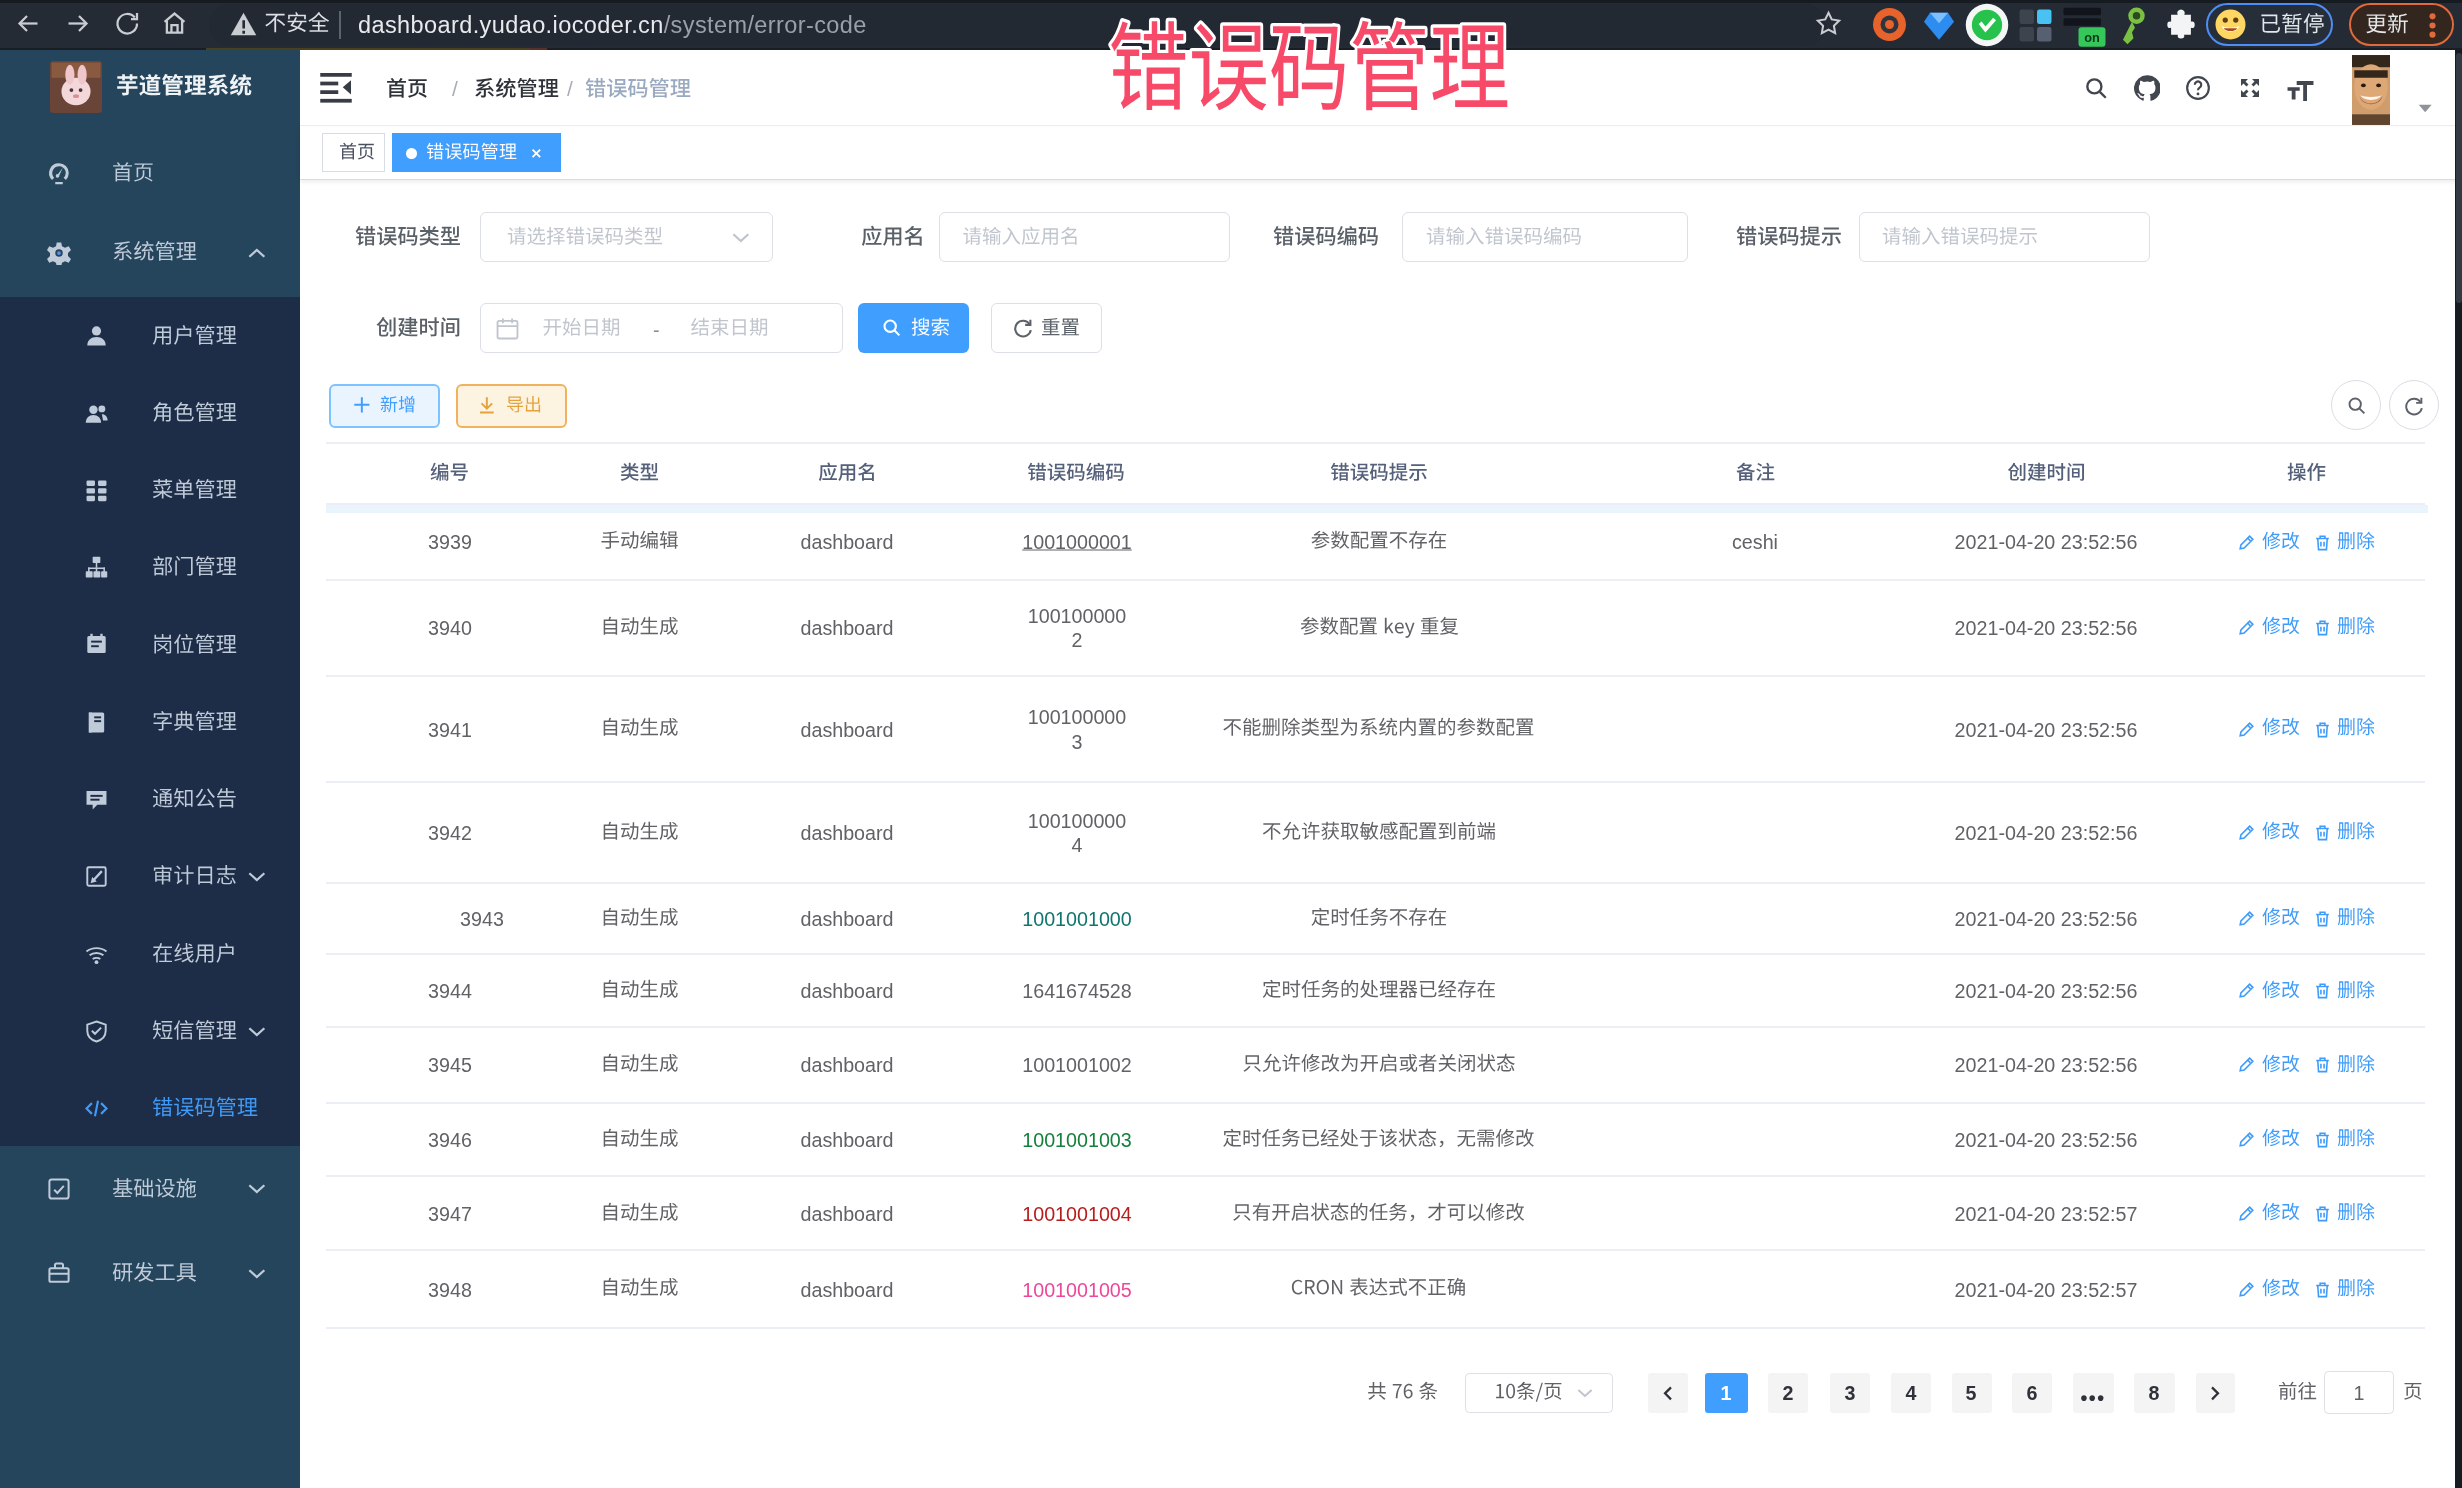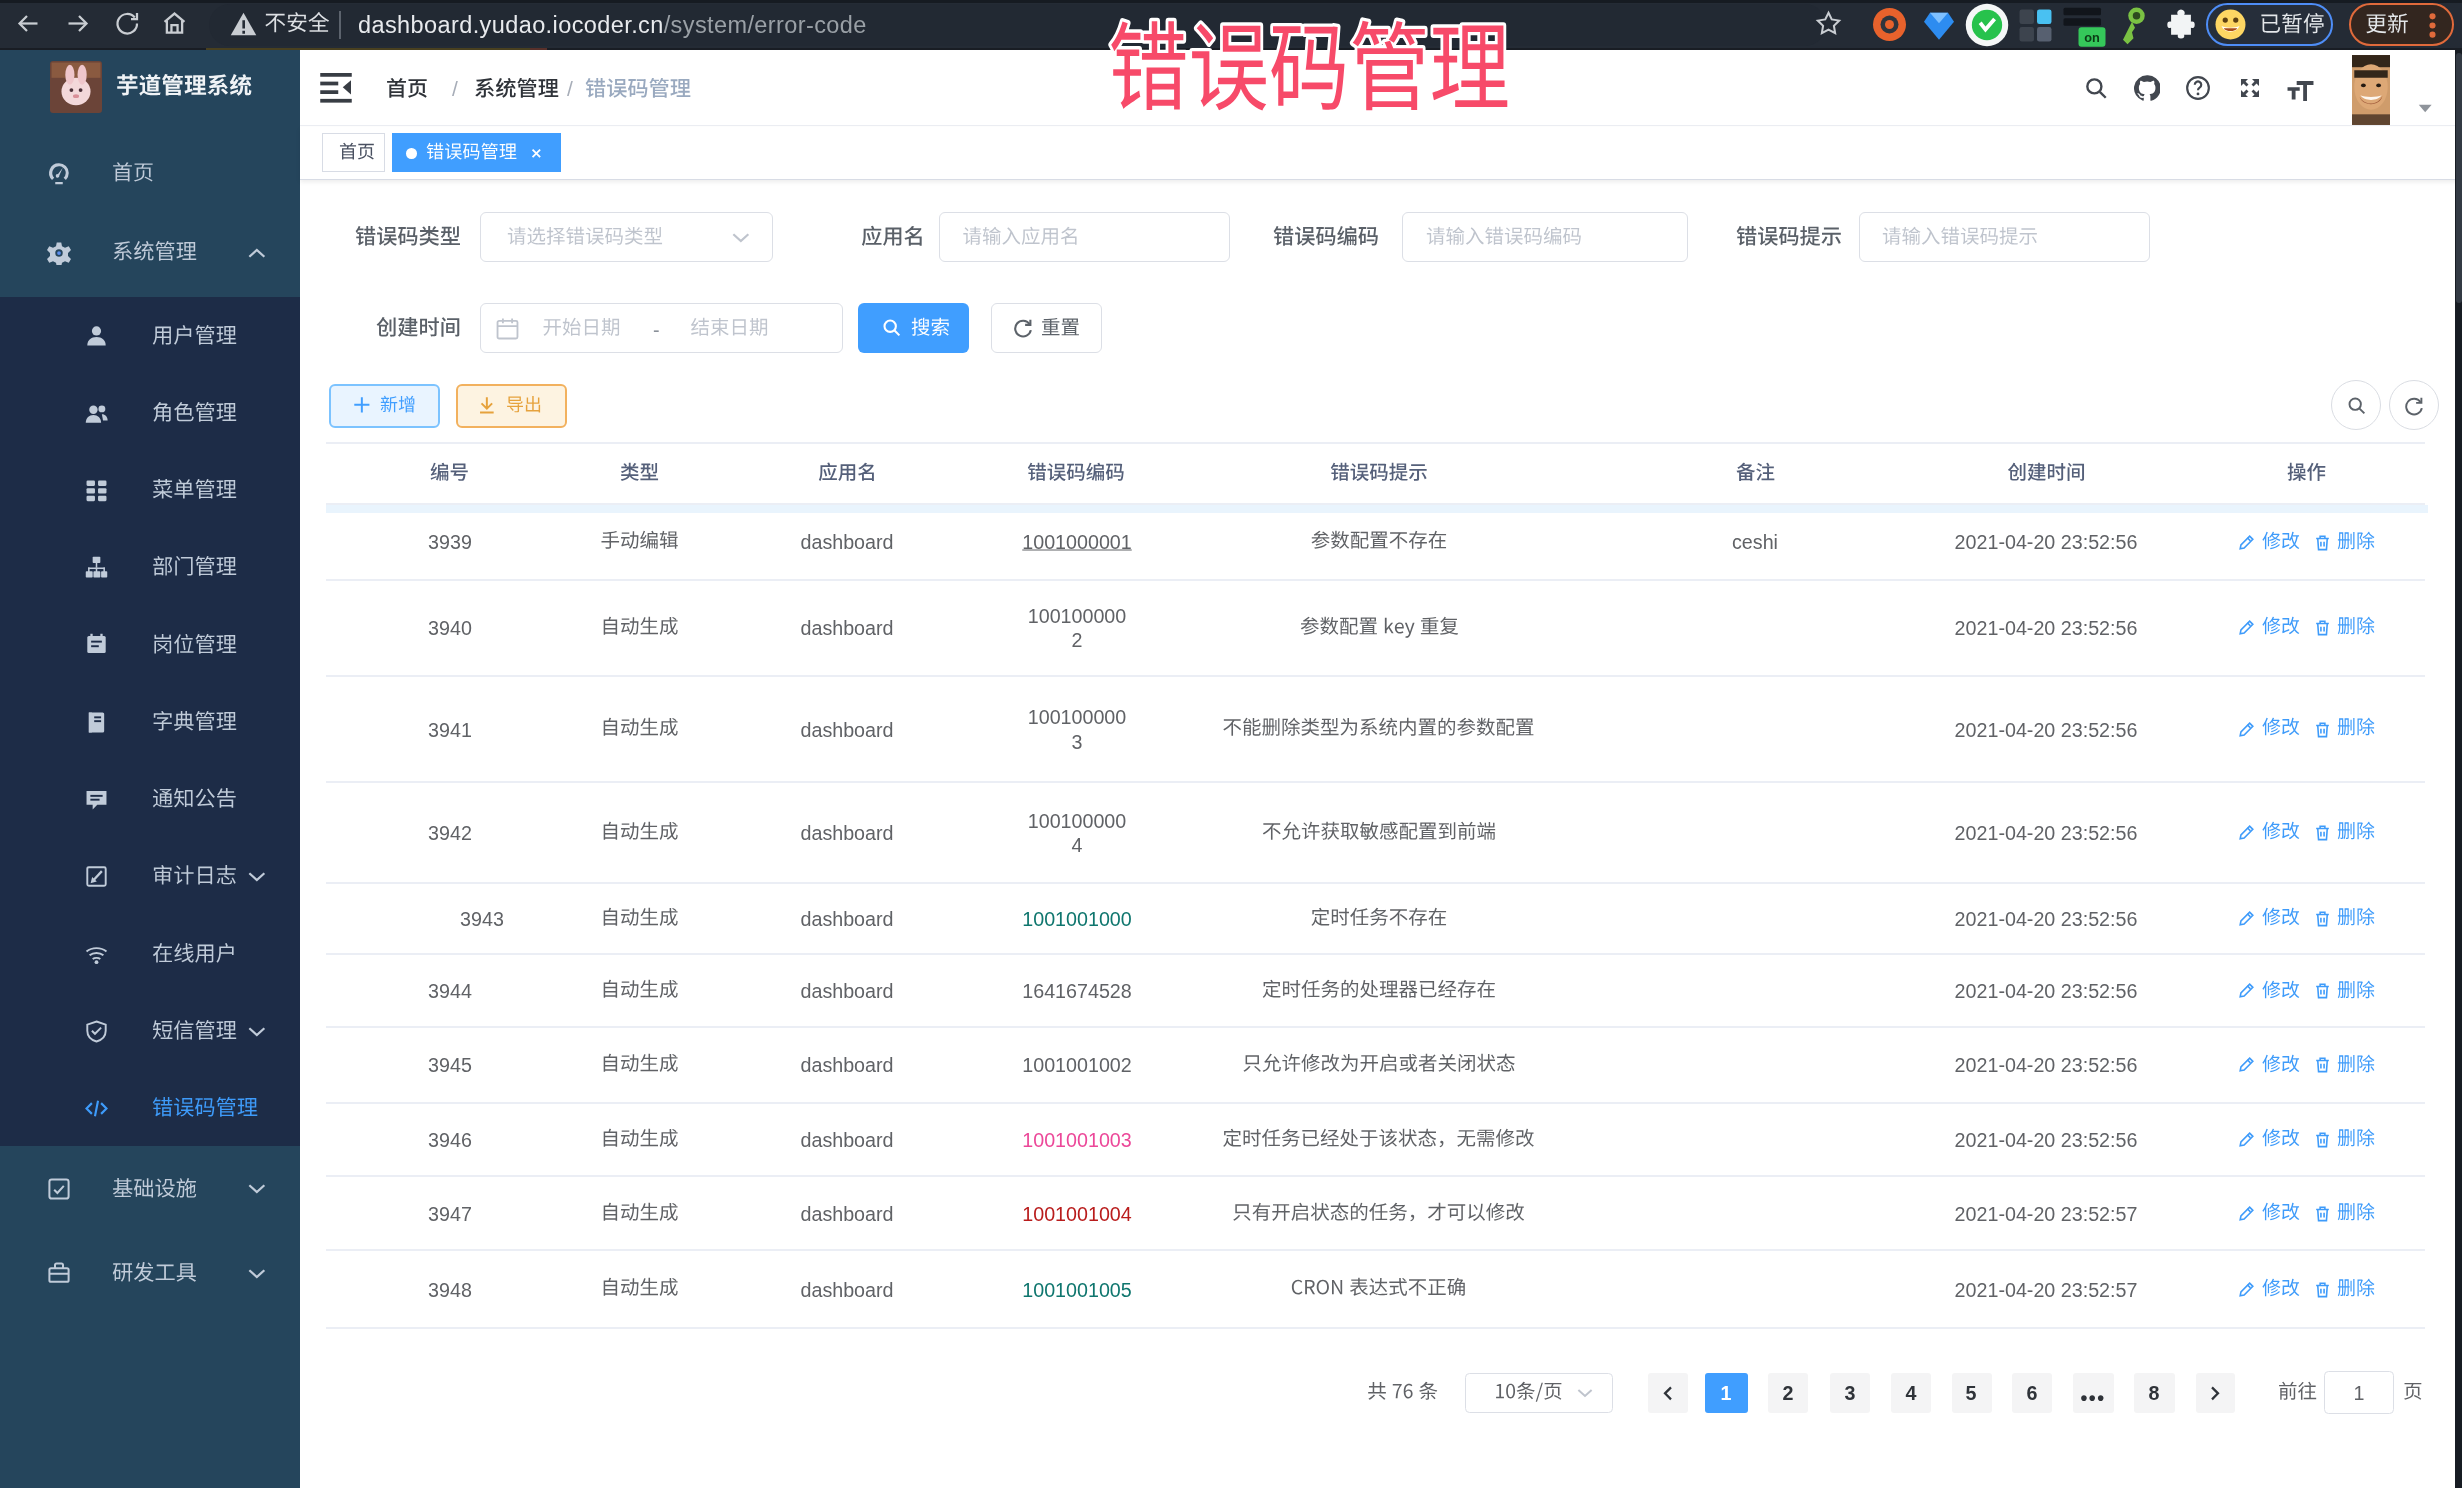--- a/index.html
+++ b/index.html
@@ -1154,21 +1154,21 @@
 <div style="position:absolute;left:600px;top:1128px;line-height:0">
     <svg class="zh" width="79" height="24" viewBox="0 0 104 32" fill="#606266">
       <g transform="translate(0 23) scale(0.026 -0.026)">
         <use href="#g116" x="0"></use>
         <use href="#g106" x="1000"></use>
         <use href="#g117" x="2000"></use>
         <use href="#g118" x="3000"></use>
       </g>
     </svg>
   </div>
-<div style="position:absolute;left:1077px;top:1140px;transform:translate(-50%,-50%);font-size:19.7px;color:#ec4899;white-space:nowrap;">1001001003</div>
+<div style="position:absolute;left:1077px;top:1140px;transform:translate(-50%,-50%);font-size:19.7px;color:#15803d;white-space:nowrap;">1001001003</div>
 <div style="position:absolute;left:847px;top:1140px;transform:translate(-50%,-50%);font-size:19.7px;color:#606266;white-space:nowrap;">dashboard</div>
 <div style="position:absolute;left:1221px;top:1128px;line-height:0">
     <svg class="zh" width="315" height="24" viewBox="0 0 416 32" fill="#606266">
       <g transform="translate(0 23) scale(0.026 -0.026)">
         <use href="#g136" x="0"></use>
         <use href="#g137" x="1000"></use>
         <use href="#g138" x="2000"></use>
         <use href="#g139" x="3000"></use>
         <use href="#g3" x="4000"></use>
         <use href="#g142" x="5000"></use>
@@ -1275,21 +1275,21 @@
 <div style="position:absolute;left:600px;top:1277px;line-height:0">
     <svg class="zh" width="79" height="24" viewBox="0 0 104 32" fill="#606266">
       <g transform="translate(0 23) scale(0.026 -0.026)">
         <use href="#g116" x="0"></use>
         <use href="#g106" x="1000"></use>
         <use href="#g117" x="2000"></use>
         <use href="#g118" x="3000"></use>
       </g>
     </svg>
   </div>
-<div style="position:absolute;left:1077px;top:1290px;transform:translate(-50%,-50%);font-size:19.7px;color:#0f766e;white-space:nowrap;">1001001005</div>
+<div style="position:absolute;left:1077px;top:1290px;transform:translate(-50%,-50%);font-size:19.7px;color:#ec4899;white-space:nowrap;">1001001005</div>
 <div style="position:absolute;left:847px;top:1290px;transform:translate(-50%,-50%);font-size:19.7px;color:#606266;white-space:nowrap;">dashboard</div>
 <div style="position:absolute;left:1290px;top:1277px;line-height:0">
     <svg class="zh" width="177" height="24" viewBox="0 0 234 32" fill="#606266">
       <g transform="translate(0 23) scale(0.026 -0.026)">
         <use href="#g160" x="0"></use>
         <use href="#g161" x="638"></use>
         <use href="#g162" x="1273"></use>
         <use href="#g163" x="2015"></use>
         <use href="#g164" x="2998"></use>
         <use href="#g165" x="3998"></use>

